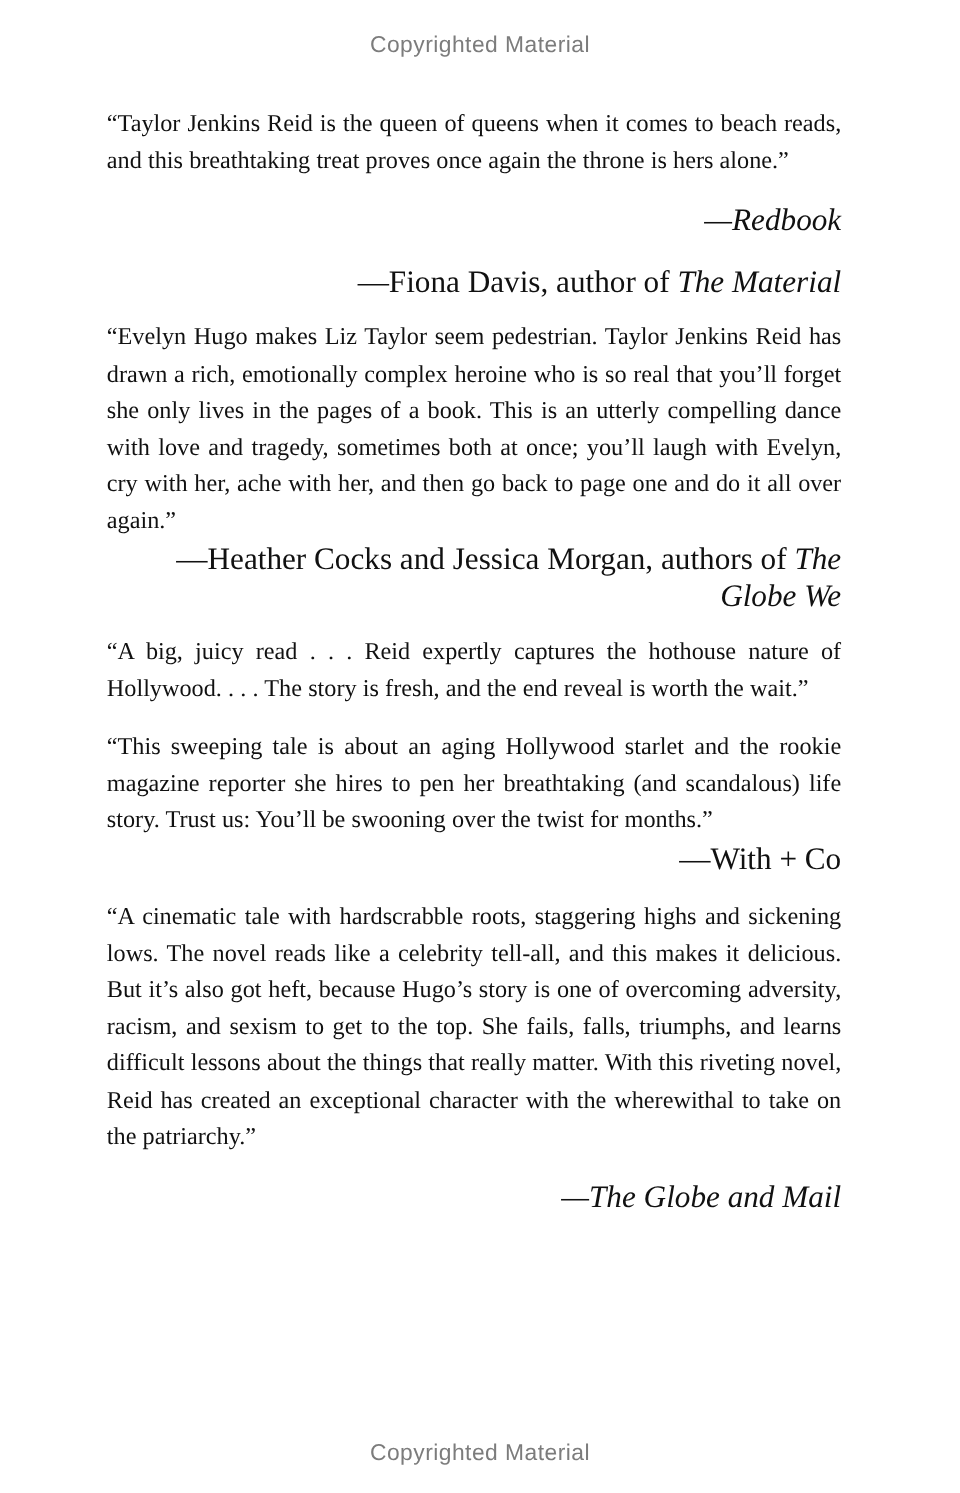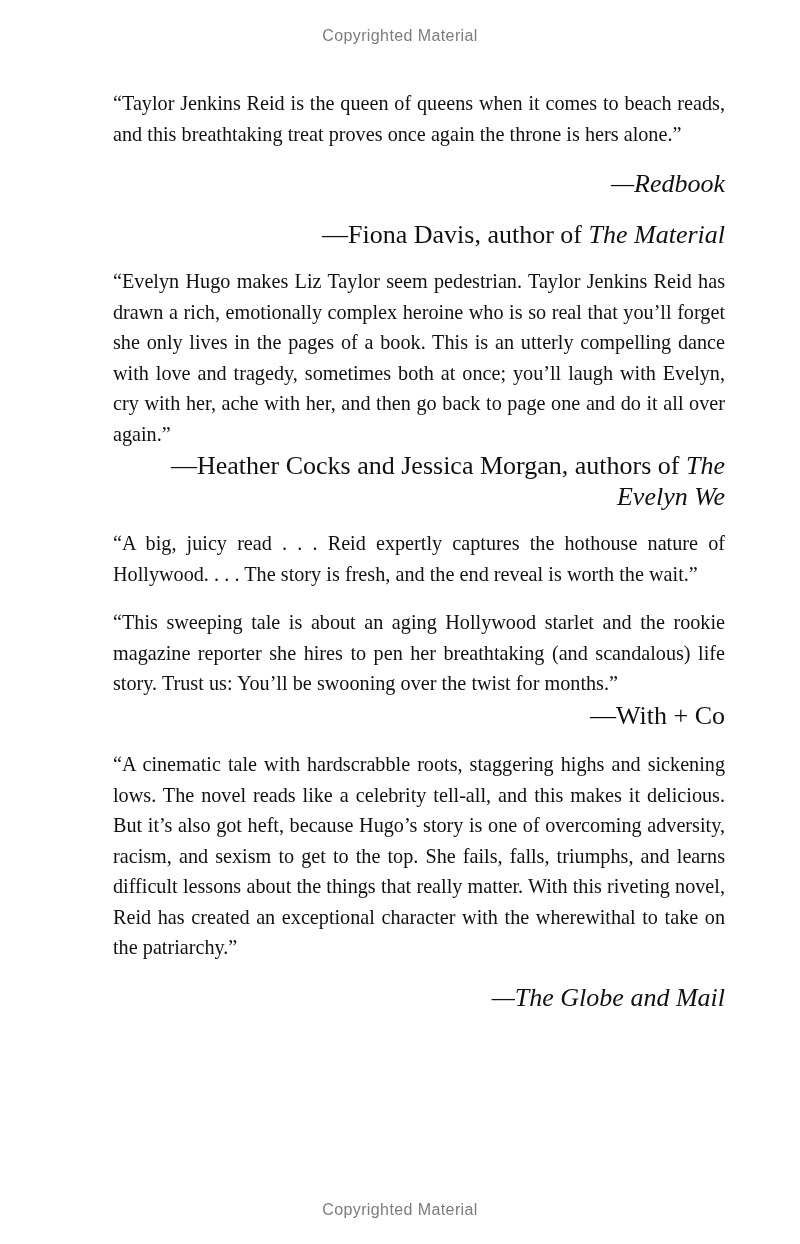--- a/index.html
+++ b/index.html
@@ -22,30 +22,30 @@
     box-sizing: border-box;
     overflow: hidden;
   }
 
   .watermark {
     position: absolute;
     left: 0;
     width: 800px;
     text-align: center;
     font-family: "Liberation Sans", "DejaVu Sans", sans-serif;
-    font-size: 16px;
+    font-size: 19px;
     letter-spacing: 0.4px;
     color: #7c7c7c;
   }
   .watermark-top { top: 27px; }
   .watermark-bottom { top: 1201px; }
 
   .content {
     position: absolute;
-    left: 113px;
+    left: 89px;
     top: 88px;
     width: 612px;
   }
 
   .blurb {
     margin: 0;
     font-size: 20.2px;
     line-height: 30.5px;
     text-align: justify;
     text-justify: inter-word;
@@ -82,21 +82,21 @@
     <div class="gap-quote-to-attr"></div>
     <p class="attribution all-italic"><span>—</span><span>Redbook</span></p>
     <div class="gap-attr-to-quote"></div>
 
     <div class="gap-quote-to-attr-s"></div>
     <p class="attribution"><span>—</span><span>Fiona Davis, author of </span><span class="title-italic">The Material</span></p>
     <div class="gap-attr-to-quote-s"></div>
 
     <p class="blurb">“Evelyn Hugo makes Liz Taylor seem pedestrian. Taylor Jenkins Reid has drawn a rich, emotionally complex heroine who is so real that you’ll forget she only lives in the pages of a book. This is an utterly compelling dance with love and tragedy, sometimes both at once; you’ll laugh with Evelyn, cry with her, ache with her, and then go back to page one and do it all over again.”</p>
     <div class="gap-quote-to-attr-s"></div>
-    <p class="attribution"><span>—</span><span>Heather Cocks and Jessica Morgan, authors of </span><span class="title-italic">The Evelyn We</span></p>
+    <p class="attribution"><span>—</span><span>Heather Cocks and Jessica Morgan, authors of </span><span class="title-italic">The Globe We</span></p>
     <div class="gap-attr-to-quote-s"></div>
 
     <p class="blurb">“A big, juicy read . . . Reid expertly captures the hothouse nature of Hollywood. . . . The story is fresh, and the end reveal is worth the wait.”</p>
     <div class="gap-quote-to-attr-s"></div>
     <div class="gap-attr-to-quote-s"></div>
 
     <p class="blurb">“This sweeping tale is about an aging Hollywood starlet and the rookie magazine reporter she hires to pen her breathtaking (and scandalous) life story. Trust us: You’ll be swooning over the twist for months.”</p>
     <div class="gap-quote-to-attr-s"></div>
     <p class="attribution"><span>—</span><span>With + Co</span></p>
     <div class="gap-attr-to-quote"></div>

